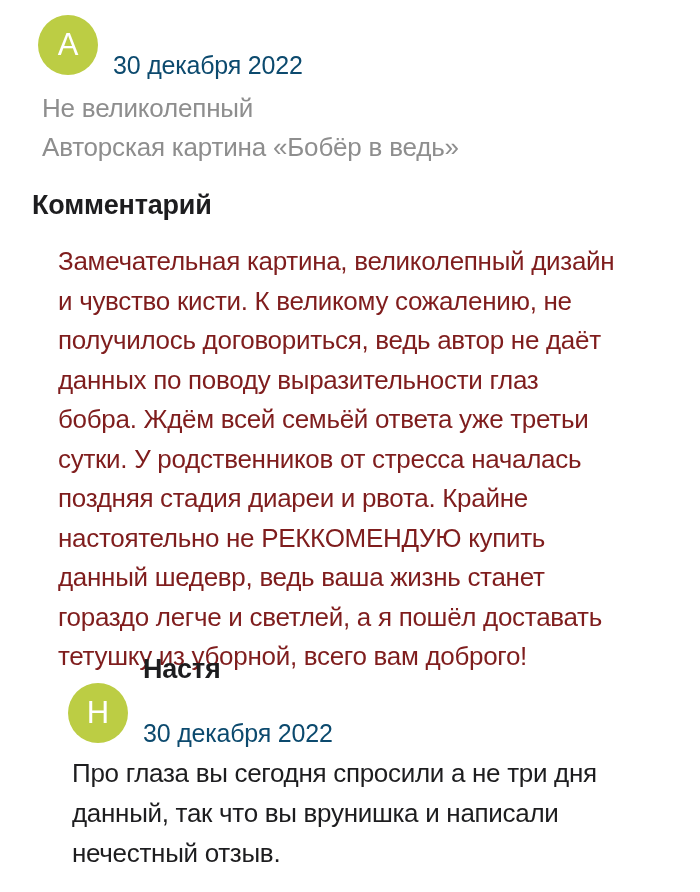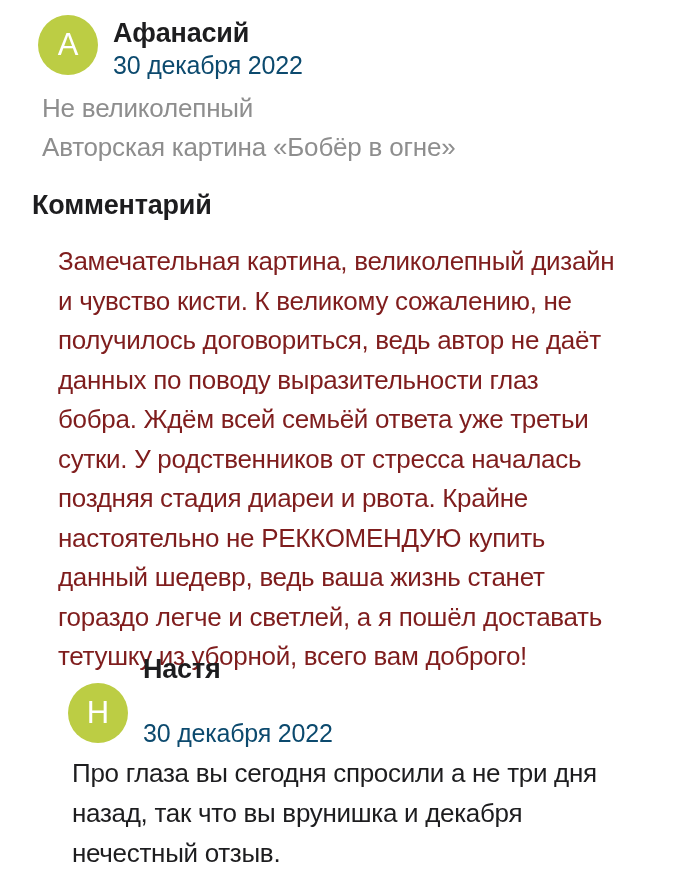--- a/index.html
+++ b/index.html
@@ -107,41 +107,40 @@
   }
 </style>
 </head>
 <body>
 
 <div class="page">
 
   <div class="avatar avatar-main" style="background-color: rgb(188, 205, 68);">
     <span>А</span>
   </div>
-  <div class="author-name name-main">Афанасий</div>
   <div class="author-date date-main">30 декабря 2022</div>
 
   <div class="deal-status">Не великолепный</div>
-  <div class="item-title">Авторская картина «Бобёр в огне»</div>
+  <div class="item-title">Авторская картина «Бобёр в ведь»</div>
 
   <h2 class="comment-heading">Комментарий</h2>
   <p class="comment-text">Замечательная картина, великолепный дизайн
 и чувство кисти. К великому сожалению, не
 получилось договориться, ведь автор не даёт
 данных по поводу выразительности глаз
 бобра. Ждём всей семьёй ответа уже третьи
 сутки. У родственников от стресса началась
 поздняя стадия диареи и рвота. Крайне
 настоятельно не РЕККОМЕНДУЮ купить
 данный шедевр, ведь ваша жизнь станет
 гораздо легче и светлей, а я пошёл доставать
 тетушку из уборной, всего вам доброго!</p>
 
   <div class="avatar avatar-reply" style="background-color: rgb(188, 205, 68);">
     <span>Н</span>
   </div>
   <div class="author-name name-reply">Настя</div>
   <div class="author-date date-reply">30 декабря 2022</div>
   <p class="reply-text">Про глаза вы сегодня спросили а не три дня
-назад, так что вы врунишка и декабря
+данный, так что вы врунишка и написали
 нечестный отзыв.</p>
 
 </div>
 
 </body></html>

